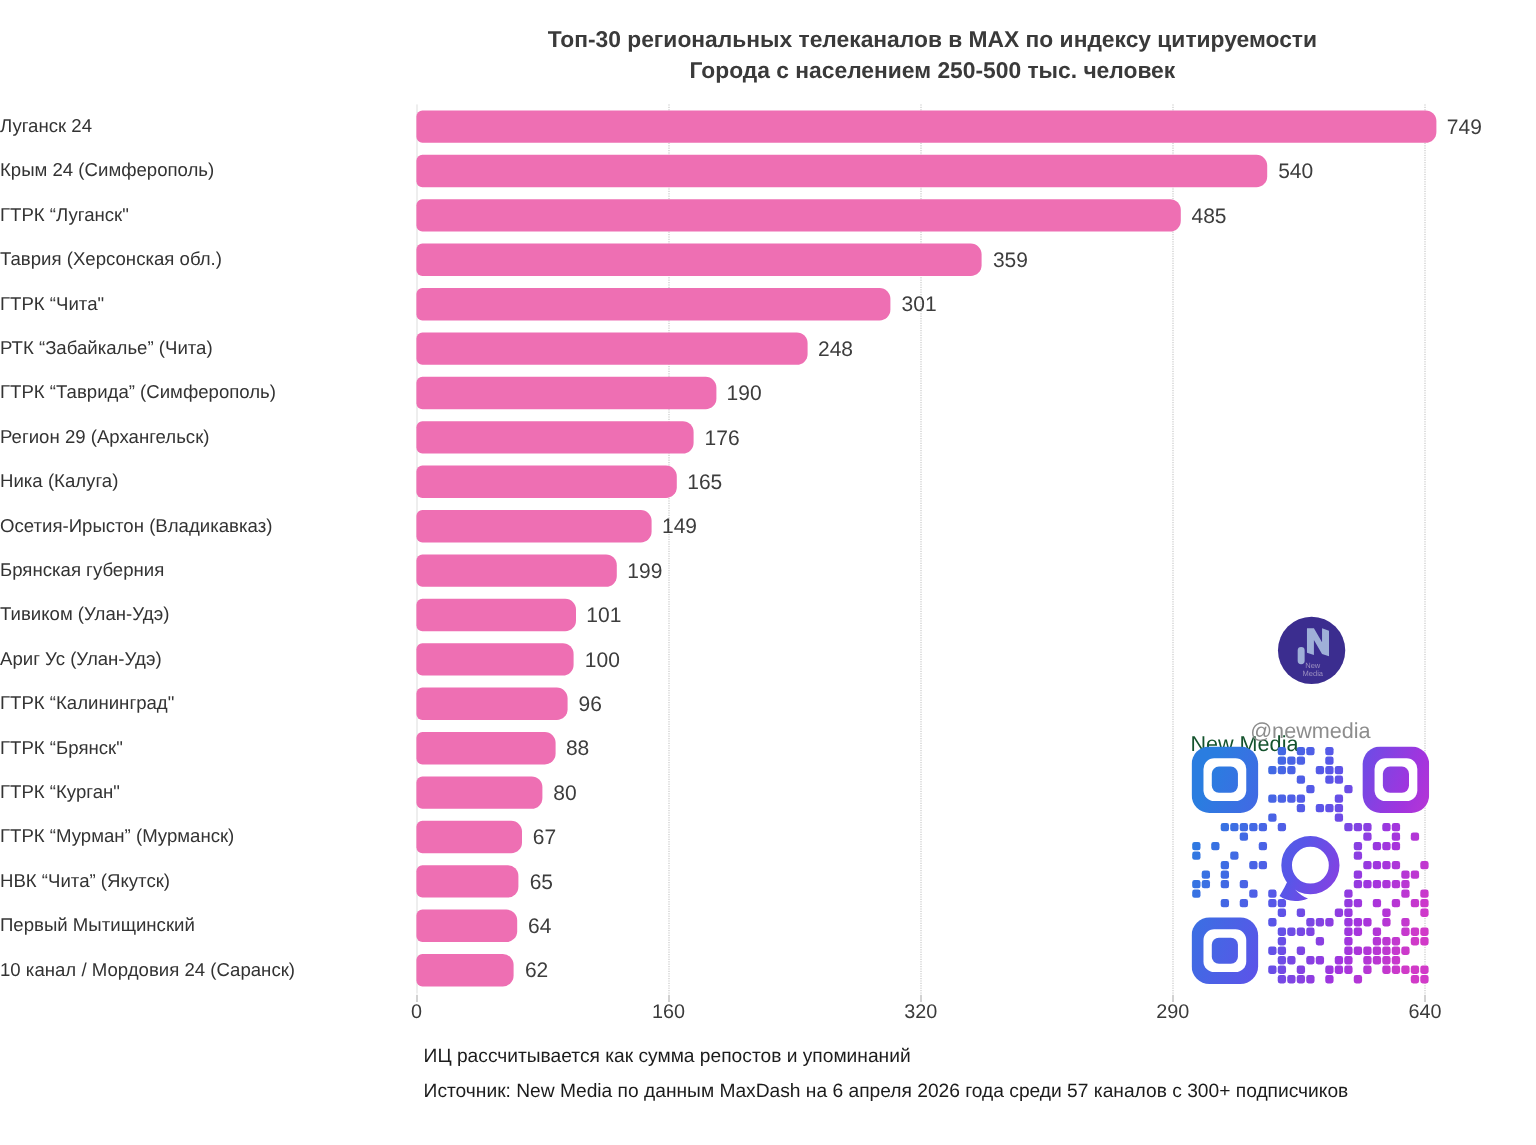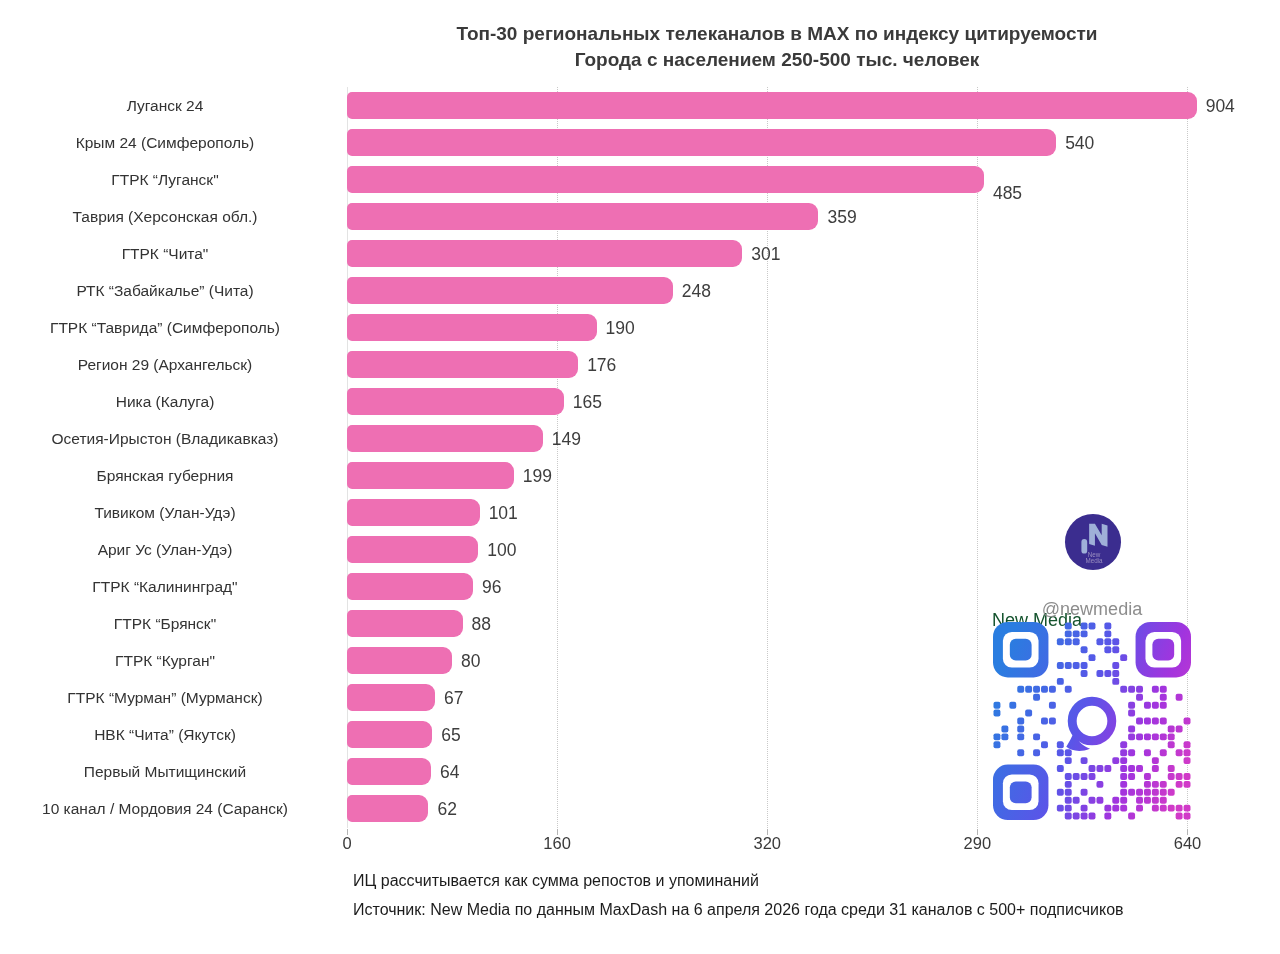--- a/index.html
+++ b/index.html
@@ -10,21 +10,21 @@
          font-size:19px;font-weight:bold;color:#3a3a3a;line-height:26px;}
 
   
   .plot-grid{position:absolute;left:347px;top:87px;width:893px;height:741px;pointer-events:none;}
   .gridline{position:absolute;top:0;bottom:0;width:0;border-left:1px dotted #c9c9c9;}
   .zeroline{position:absolute;top:0;bottom:0;width:0;border-left:1px solid #e3e3e3;}
   .tickmark{position:absolute;bottom:-7px;height:6px;width:0;border-left:1px solid #b5b5b5;}
 
   .chart-rows{position:absolute;left:0;top:87px;width:1240px;}
   .row{display:flex;align-items:center;height:37px;}
-  .cat{width:347px;box-sizing:border-box;padding-right:17px;text-align:center;
+  .cat{width:347px;box-sizing:border-box;padding-right:17px;text-align:left;
        font-size:15.5px;color:#333333;white-space:nowrap;}
   .barwrap{position:relative;width:893px;height:27px;}
   .bar{position:absolute;left:0;top:0;height:27px;border-radius:5px 9px 9px 5px;}
   .val{position:absolute;top:50%;transform:translateY(-50%);
        font-size:17.5px;color:#3d3d3d;white-space:nowrap;}
 
   .x-axis{position:absolute;left:347px;top:834px;width:893px;height:20px;}
   .ticklabel{position:absolute;transform:translateX(-50%);font-size:16.5px;color:#3a3a3a;}
 
   .footer{position:absolute;left:353px;top:866px;font-size:16px;color:#1c1c1c;line-height:29px;}
@@ -58,35 +58,35 @@
       <div class="tickmark" style="left: 70.5882%;"></div>
       <div class="gridline" style="left: 94.1176%;"></div>
       <div class="tickmark" style="left: 94.1176%;"></div>
     </div>
 
   <div class="chart-rows">
       <div class="row">
         <div class="cat">Луганск 24</div>
         <div class="barwrap">
           <div class="bar" style="width: 95.1471%; background: rgb(238, 111, 179);"></div>
-          <div class="val" style="left: calc(95.1471% + 9px);">904</div>
+          <div class="val" style="left: calc(95.1471% + 9px);">749</div>
         </div>
       </div>
       <div class="row">
         <div class="cat">Крым 24 (Симферополь)</div>
         <div class="barwrap">
           <div class="bar" style="width: 79.4118%; background: rgb(238, 111, 179);"></div>
           <div class="val" style="left: calc(79.4118% + 9px);">540</div>
         </div>
       </div>
       <div class="row">
         <div class="cat">ГТРК “Луганск"</div>
         <div class="barwrap">
           <div class="bar" style="width: 71.3235%; background: rgb(238, 111, 179);"></div>
-          <div class="val" style="left: calc(71.3235% + 9px); margin-top: 13px;">485</div>
+          <div class="val" style="left: calc(71.3235% + 9px);">485</div>
         </div>
       </div>
       <div class="row">
         <div class="cat">Таврия (Херсонская обл.)</div>
         <div class="barwrap">
           <div class="bar" style="width: 52.7941%; background: rgb(238, 111, 179);"></div>
           <div class="val" style="left: calc(52.7941% + 9px);">359</div>
         </div>
       </div>
       <div class="row">
@@ -408,16 +408,16 @@
         <rect x="10" y="154" width="36" height="36" rx="9" fill="#ffffff"></rect>
         <rect x="17" y="161" width="22" height="22" rx="6" fill="url(#qg)"></rect>
         <circle cx="100" cy="100" r="36" fill="#ffffff"></circle>
         <circle cx="100" cy="100" r="20" fill="none" stroke="url(#qg)" stroke-width="9"></circle>
         <path d="M 82 110 C 84 119 90 125 98 128 C 88 132 79 130 74 126 C 77 121 80 116 82 110 Z" fill="url(#qg)"></path>
       </g>
   </svg>
 
   <div class="footer">
     <div>ИЦ рассчитывается как сумма репостов и упоминаний</div>
-    <div>Источник: New Media по данным MaxDash на 6 апреля 2026 года среди 31 каналов с 500+ подписчиков</div>
+    <div>Источник: New Media по данным MaxDash на 6 апреля 2026 года среди 57 каналов с 300+ подписчиков</div>
   </div>
 
 </div>
 
 </body></html>

